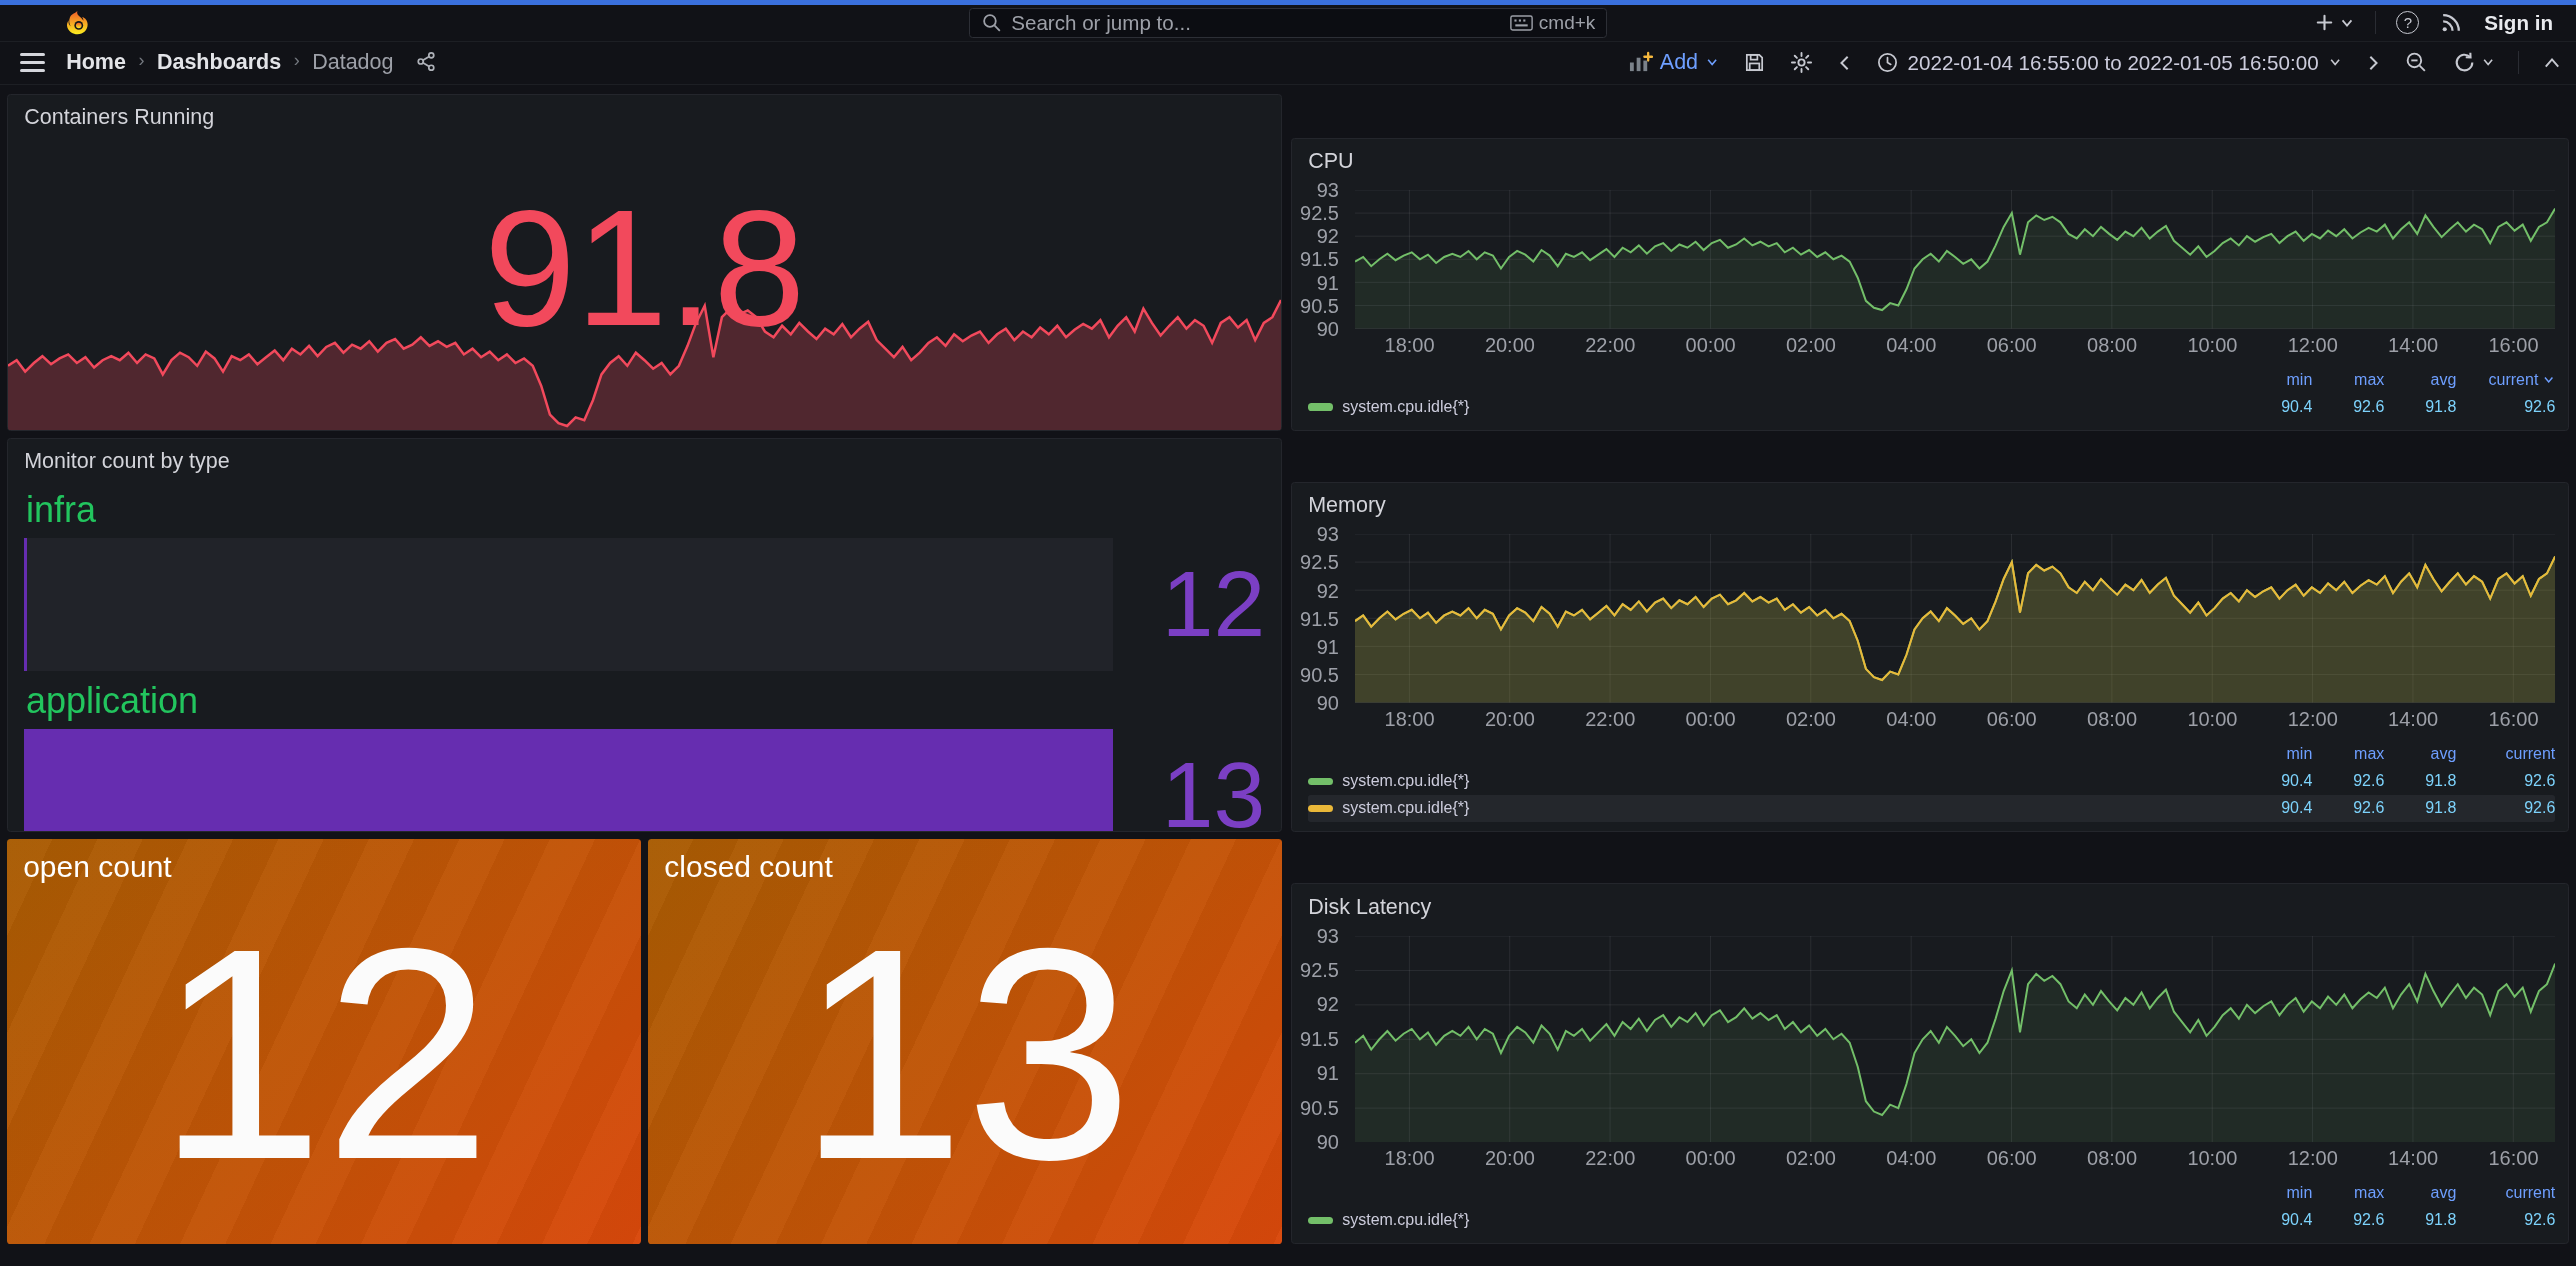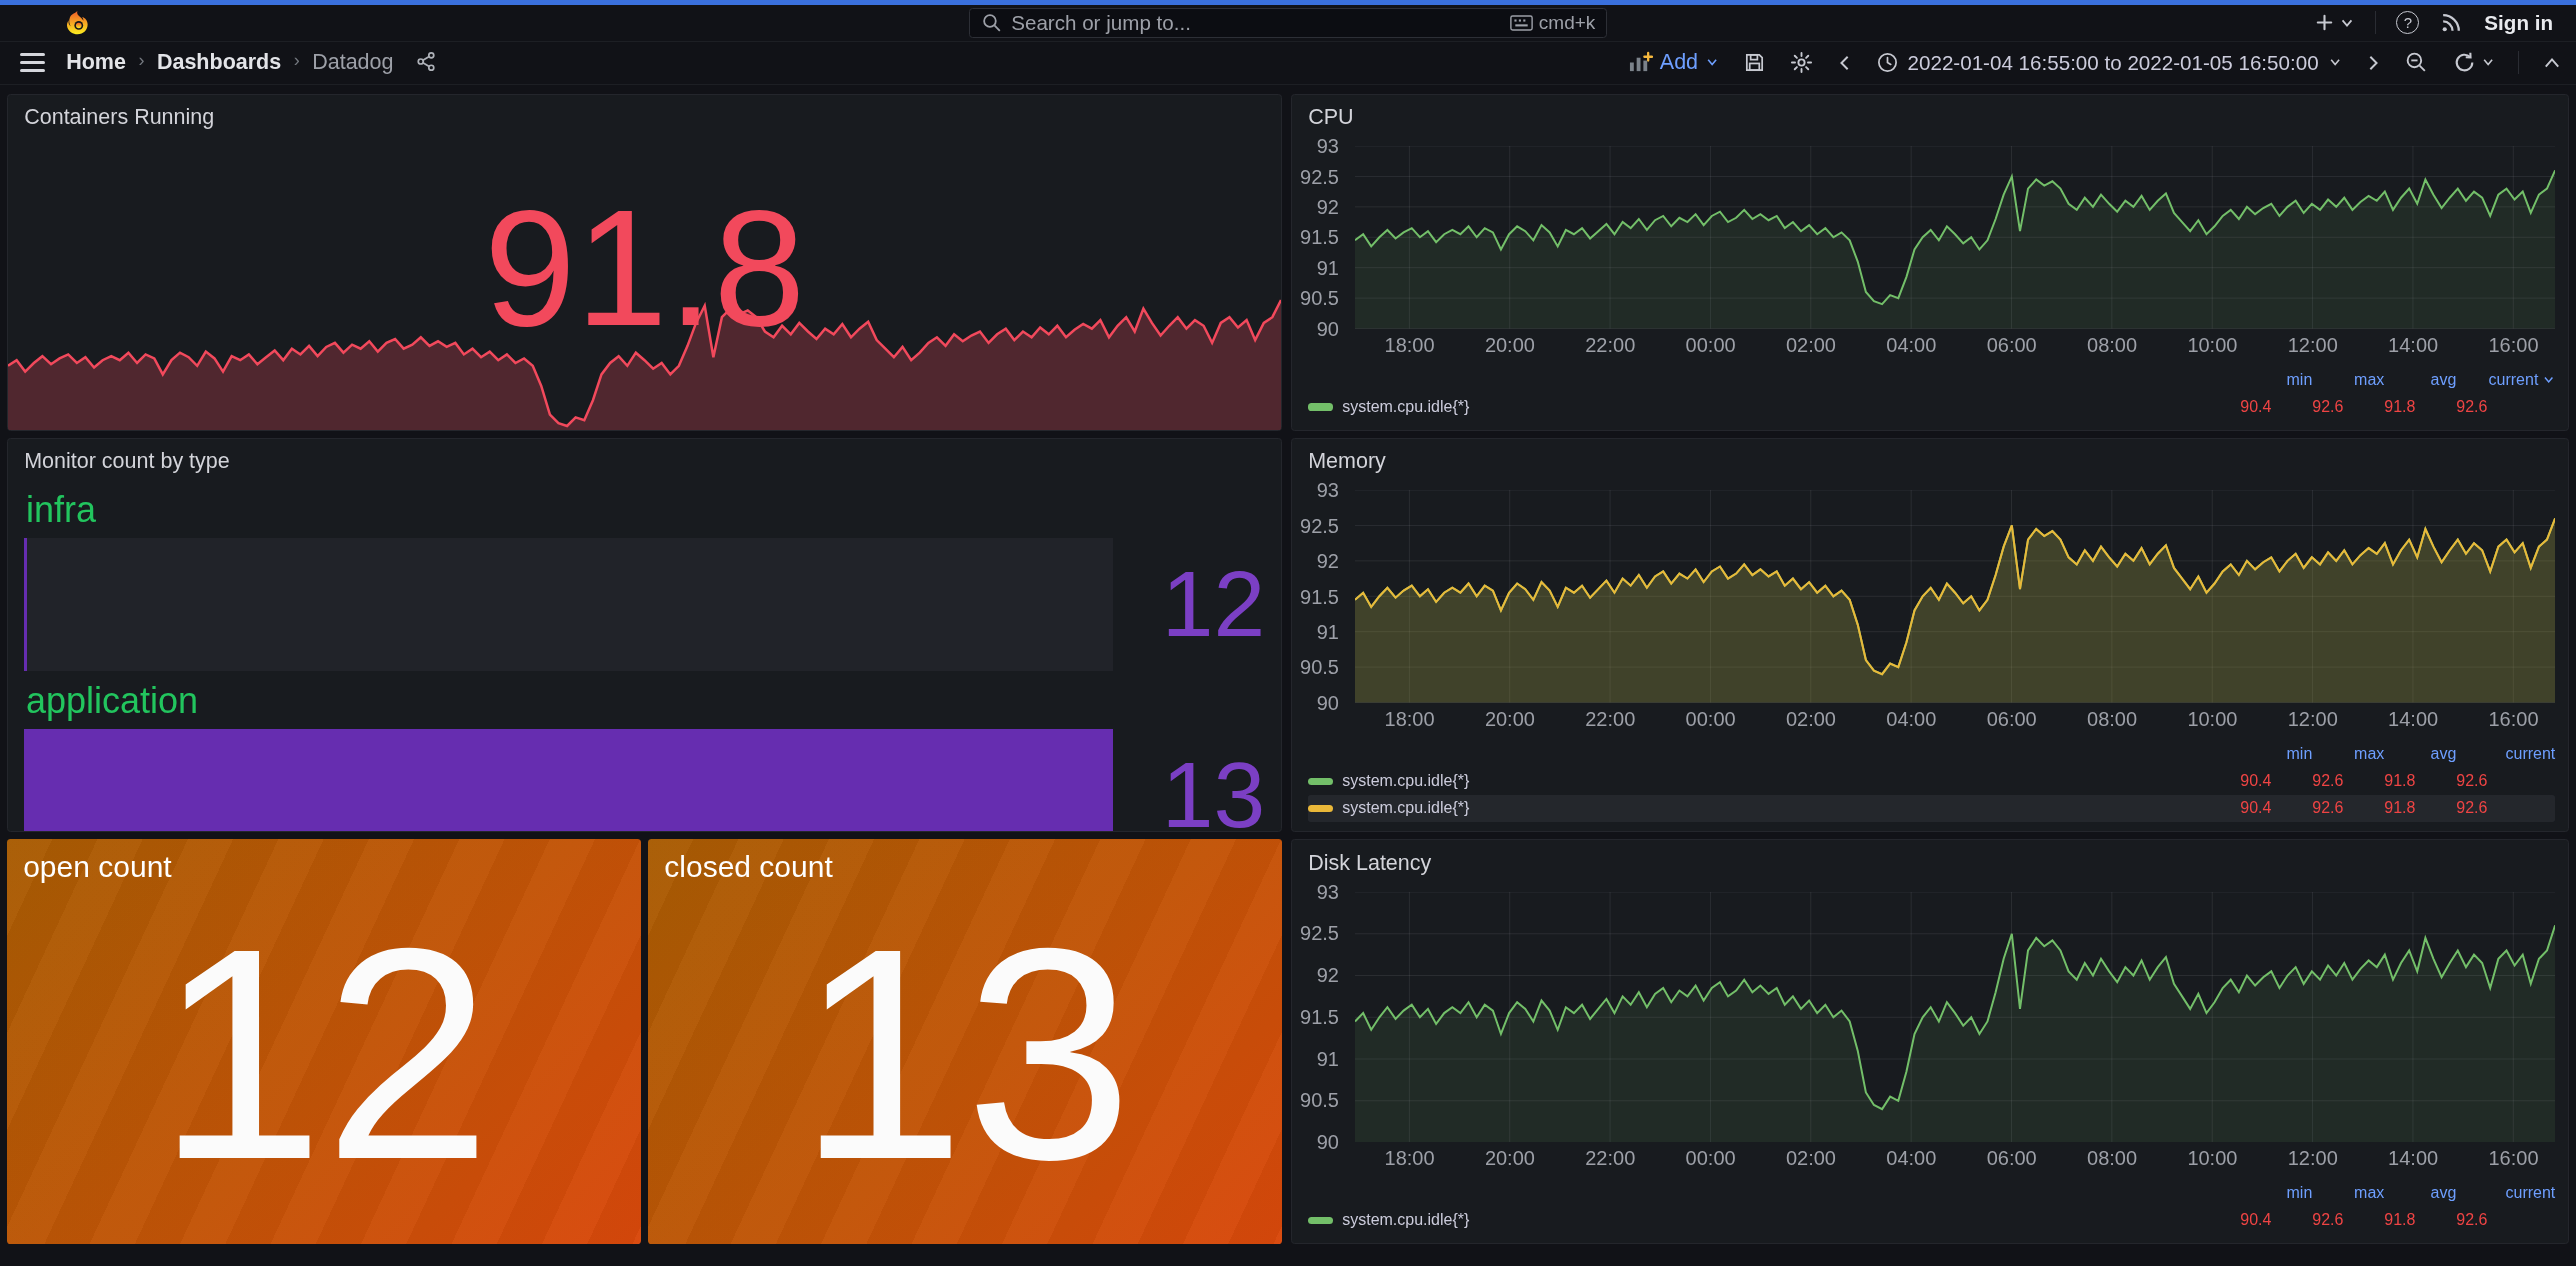--- a/index.html
+++ b/index.html
@@ -39,32 +39,32 @@
           grid-template-rows:337px 394px 405px; column-gap:9px; row-gap:7.2px; }
   .panel { background:#181B1F; border:0.9px solid #24262C; border-radius:3.6px; position:relative; overflow:hidden; }
   .ptitle { font-size:21.5px; font-weight:500; color:#D3D4DA; padding:10.7px 16px 0 16px; cursor:pointer; }
   
   .bigstat { position:absolute; left:0; right:0; top:16%; height:72%;
     display:flex; align-items:center; justify-content:center;
     font-size:165px; font-weight:500; color:#F2495C; z-index:2; pointer-events:none; }
   .spark { position:absolute; left:0; right:0; bottom:0; height:40%; }
   .spark svg { width:100%; height:100%; display:block; }
   
-  .chart-panel { display:flex; flex-direction:column; }
+  .chart-panel { display:flex; flex-direction:column;margin-top:44px; }
   .chart-body { flex:1; position:relative; margin:16px 12.5px 3.6px 63px; }
   .chart-body svg { position:absolute; inset:0; width:100%; height:100%; }
   .ylabels { position:absolute; top:0; bottom:0; left:-56px; width:47px; }
   .ylabels div { position:absolute; right:7.2px; transform:translateY(-50%);
     font-size:20px; color:#9DA0A8; white-space:nowrap; }
   .xlabels { height:27px; position:relative; margin:1.8px 12.5px 0 63px; }
   .xlabels div { position:absolute; transform:translateX(-50%); font-size:20px; color:#9DA0A8; }
   .legend { padding:5.4px 12.5px 9px 16px; }
   .lgrid { display:grid; grid-template-columns:minmax(0,1fr) 72px 72px 72px 99px;
     align-items:center; height:27px; font-size:16px; }
-  .lgrid .num { color:#ef4444; }
+  .lgrid .num { text-align:right; color:#7dd3fc; }
   .lhead { color:#6E9FFF; text-align:right; cursor:pointer; }
   .lhead.withchev { display:flex; justify-content:flex-end; align-items:center; gap:3.6px; }
   .lname { display:flex; align-items:center; gap:9px; color:#CCCCDC; cursor:pointer; }
   .lmark { width:25px; height:7.2px; border-radius:3.6px; flex:0 0 auto; }
   .lrow.hovered { background:rgba(204,204,220,0.07); border-radius:2.7px; }
   
   .bg-rows { padding:5.4px 16px 12.5px 16px; display:flex; flex-direction:column; }
   .bg-label { font-size:36px; color:#22c55e; padding:9px 0 7.2px 1.8px; }
   .bg-line { display:flex; align-items:center; }
   .bg-track { height:133px; flex:1; background:#212329; position:relative; }

